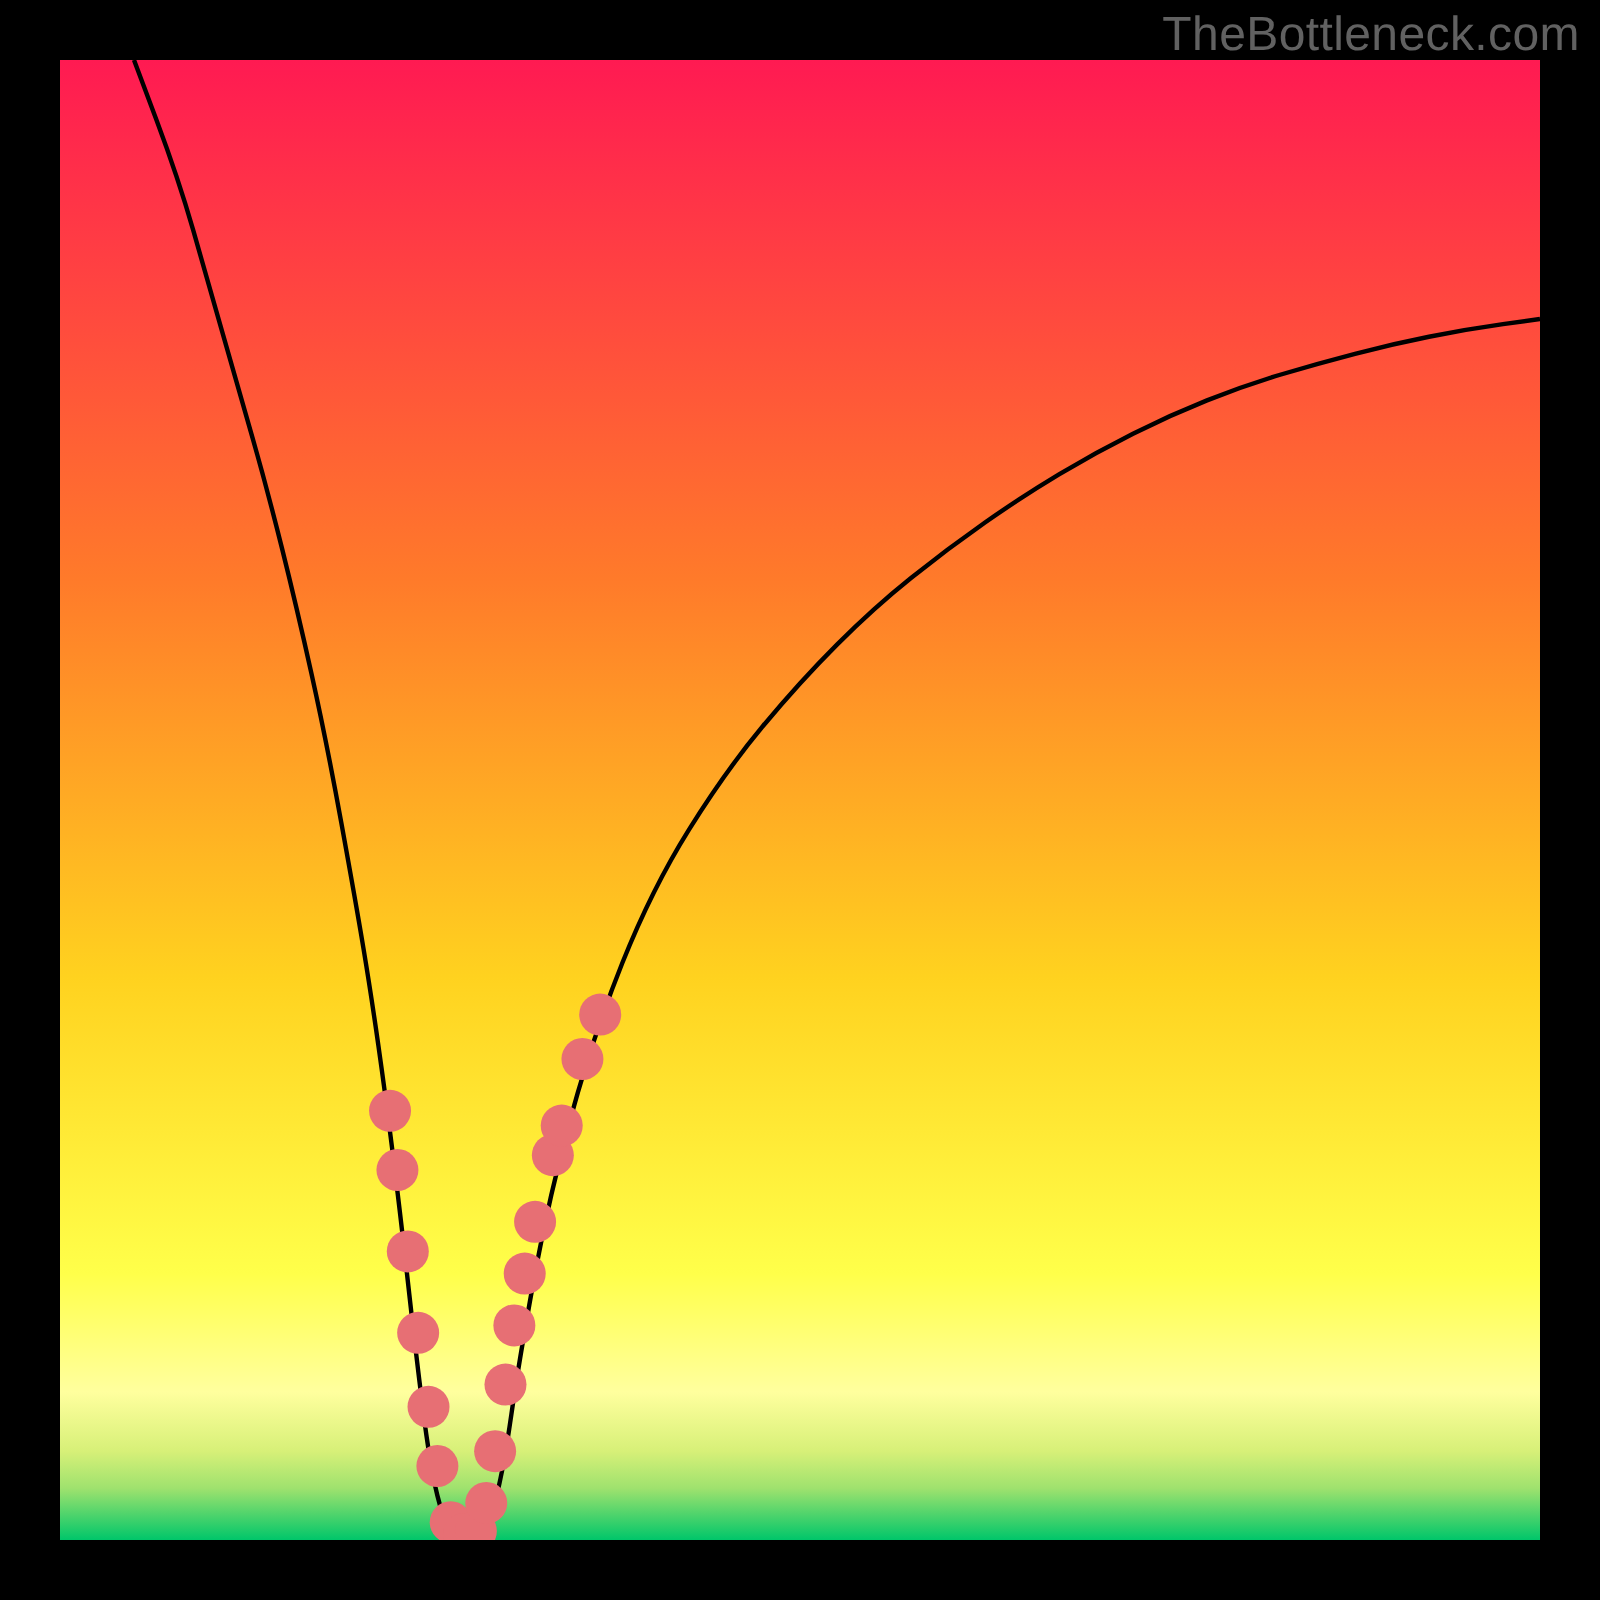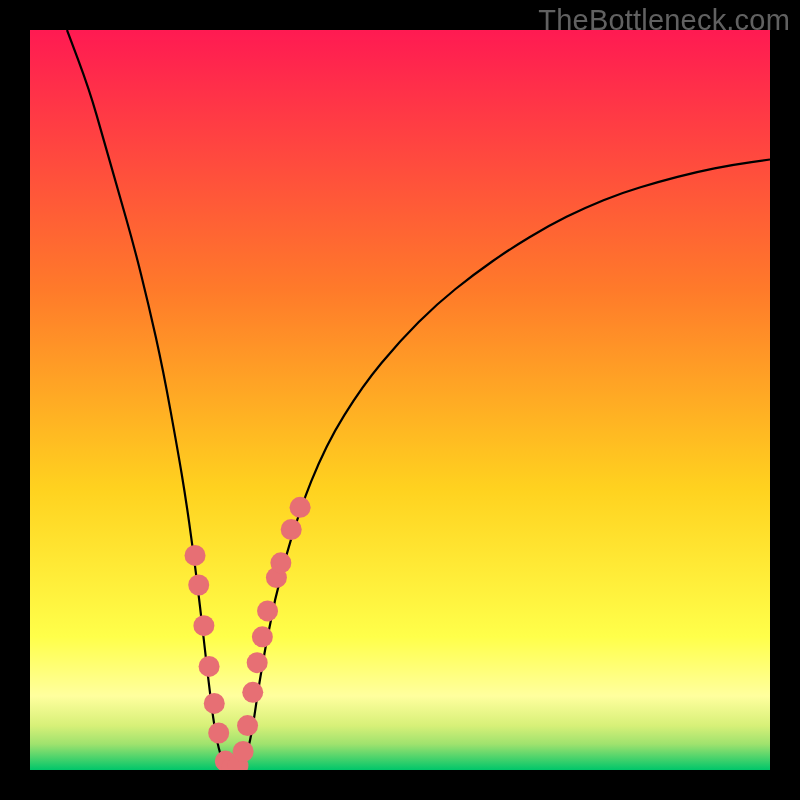--- a/index.html
+++ b/index.html
@@ -30,21 +30,21 @@
     left: 0; top: 0;
     width: 740px;
     height: 740px;
     display: block;
   }
   .watermark {
     position: absolute;
     top: 4px;
     right: 10px;
     font-family: Arial, Helvetica, sans-serif;
-    font-size: 29px;
+    font-size: 24px;
     font-weight: 400;
     color: #616161;
     letter-spacing: 0.2px;
     pointer-events: none;
   }
 </style>
 </head>
 <body>
 
 <div class="stage">

